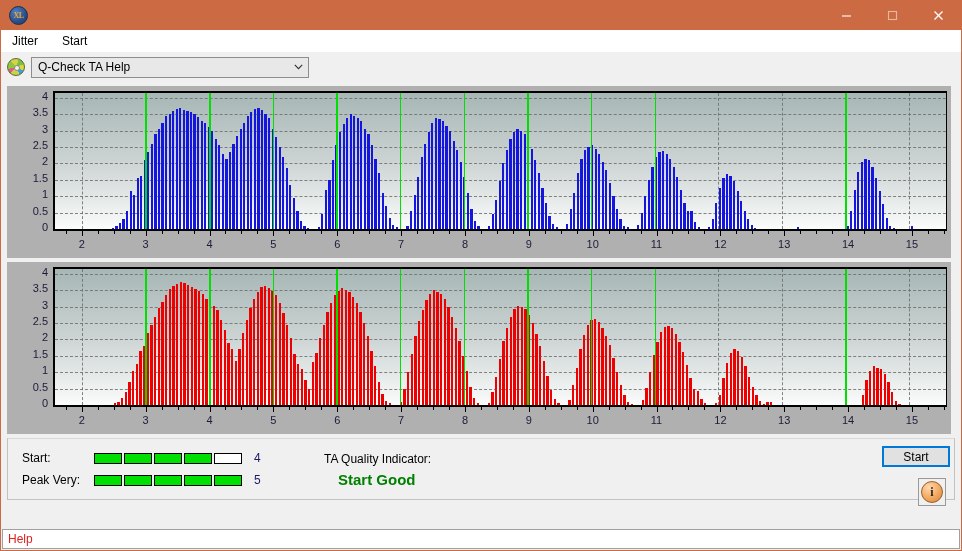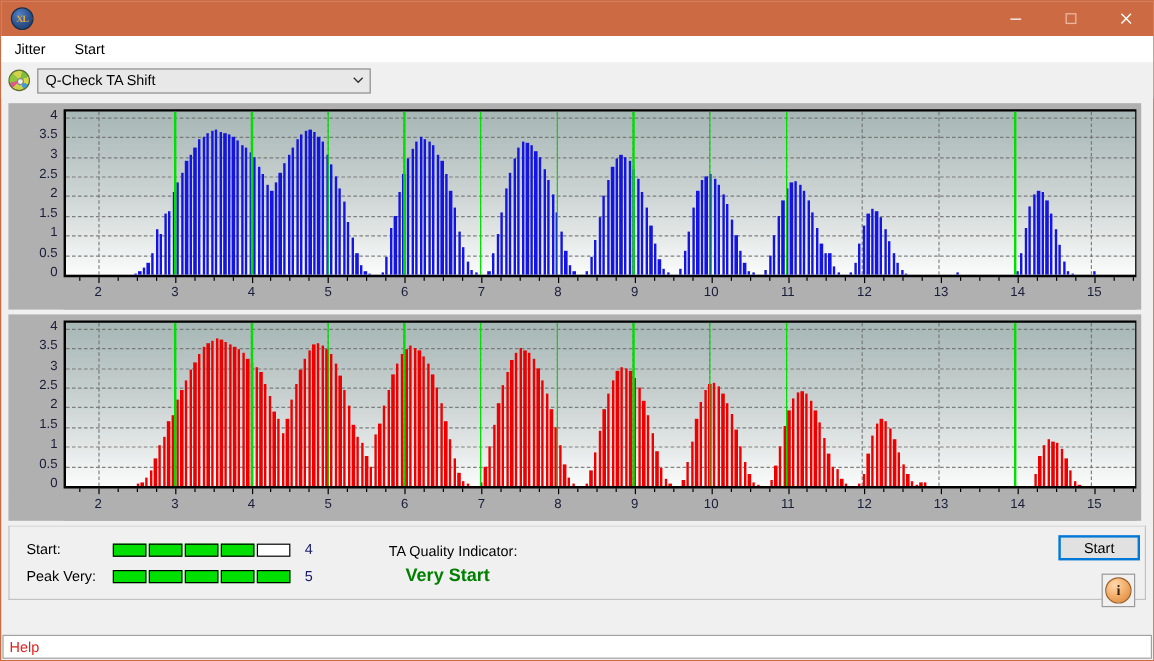--- a/index.html
+++ b/index.html
@@ -205,21 +205,21 @@
   </div>
 
   <div class="menubar">
     <div class="menu-item">Jitter</div>
     <div class="menu-item">Start</div>
   </div>
 
   <div class="toolbar">
     <div class="drive-icon"></div>
     <div class="combo combo-test">
-      <div class="val">Q-Check TA Shift</div>
+      <div class="val">Q-Check TA Help</div>
       <div class="arrow">
         <svg width="9" height="6" viewBox="0 0 9 6">
             <polyline points="0.8,0.8 4.5,4.6 8.2,0.8" fill="none" stroke="#303030" stroke-width="1.1"></polyline>
           </svg>
       </div>
     </div>
   </div>
 
   <div class="charts-wrap">
 
@@ -866,21 +866,21 @@
           <div class="seg on"></div>
           <div class="seg on"></div>
           <div class="seg on"></div>
           <div class="seg on"></div>
           <div class="seg on"></div>
         </div>
       <div class="meter-val">5</div>
     </div>
 
     <div class="tqi-label" style="left:316px;top:13px;">TA Quality Indicator:</div>
-    <div class="tqi-value" style="left:330px;top:32px;">Very Start</div>
+    <div class="tqi-value" style="left:330px;top:32px;">Start Good</div>
 
     <div class="start-btn">Start</div>
     <div class="info-btn">
       <div class="info-circle">i</div>
     </div>
   </div>
 
   <div class="statusbar">
     <div class="txt">Help</div>
   </div>

